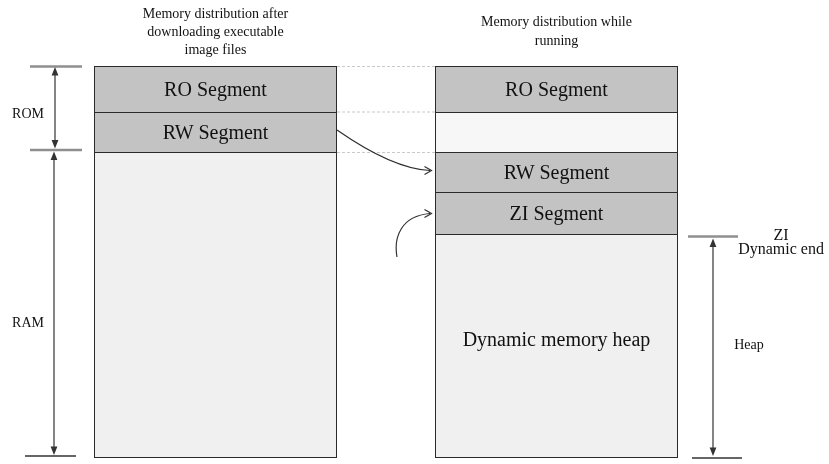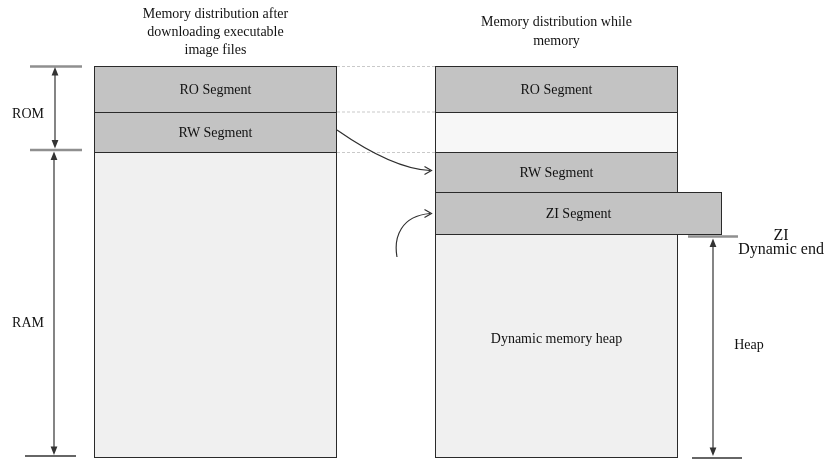--- a/index.html
+++ b/index.html
@@ -13,34 +13,34 @@
   }
   .title {
     position:absolute; text-align:center; font-size:14px; line-height:18px;
   }
   #title-left  { left:94px;  top:5px;  width:243px; }
   #title-right { left:435px; top:12px; width:243px; line-height:19px;text-align:center; }
   .seg {
     position:absolute; box-sizing:border-box;
     display:flex; align-items:center; justify-content:center;
     border:1px solid var(--border,#2a2a2a);
-    font-size:14px;
+    font-size:20px;
   }
   .seg.dark  { background:var(--segment_fill,#c3c3c3); }
   .seg.light { background:var(--light_fill,#f0f0f0); }
   .seg.gap   { background:var(--gap_fill,#f7f7f7); }
   
   #l-ro   { left:94px; top:66px;  width:243px; height:47px; }
   #l-rw   { left:94px; top:112px; width:243px; height:41px; }
   #l-body { left:94px; top:152px; width:243px; height:306px; }
   
   #r-ro   { left:435px; top:66px;  width:243px; height:47px; }
   #r-gap  { left:435px; top:112px; width:243px; height:41px; }
   #r-rw   { left:435px; top:152px; width:243px; height:41px; }
-  #r-zi   { left:435px; top:192px; width:287px; height:43px; }
+  #r-zi   { left:435px; top:192px; width:243px; height:43px; }
   #r-heap { left:435px; top:234px; width:243px; height:224px; padding-bottom:14px; }
   .side-label {
     position:absolute; text-align:center; font-size:14px; line-height:14px;
   }
   #lbl-rom  { left:6px;   top:107px; width:44px; }
   #lbl-ram  { left:6px;   top:316px; width:44px; }
   #lbl-heap { left:726px; top:338px; width:46px; }
   #lbl-zi-end { left:733px; top:228px; width:96px; font-size:16px; line-height:13.5px; }
   svg.overlay {
     position:absolute; left:0; top:0; width:829px; height:464px;
@@ -59,21 +59,21 @@
 
 <div class="canvas">
 
   <div class="title" id="title-left">
     <div>Memory distribution after</div>
     <div>downloading executable</div>
     <div>image files</div>
   </div>
   <div class="title" id="title-right">
     <div>Memory distribution while</div>
-    <div>memory</div>
+    <div>running</div>
   </div>
 
   <div class="seg dark" id="l-ro">
     <span>RO Segment</span>
   </div>
   <div class="seg dark" id="l-rw">
     <span>RW Segment</span>
   </div>
   <div class="seg light" id="l-body"></div>
 

